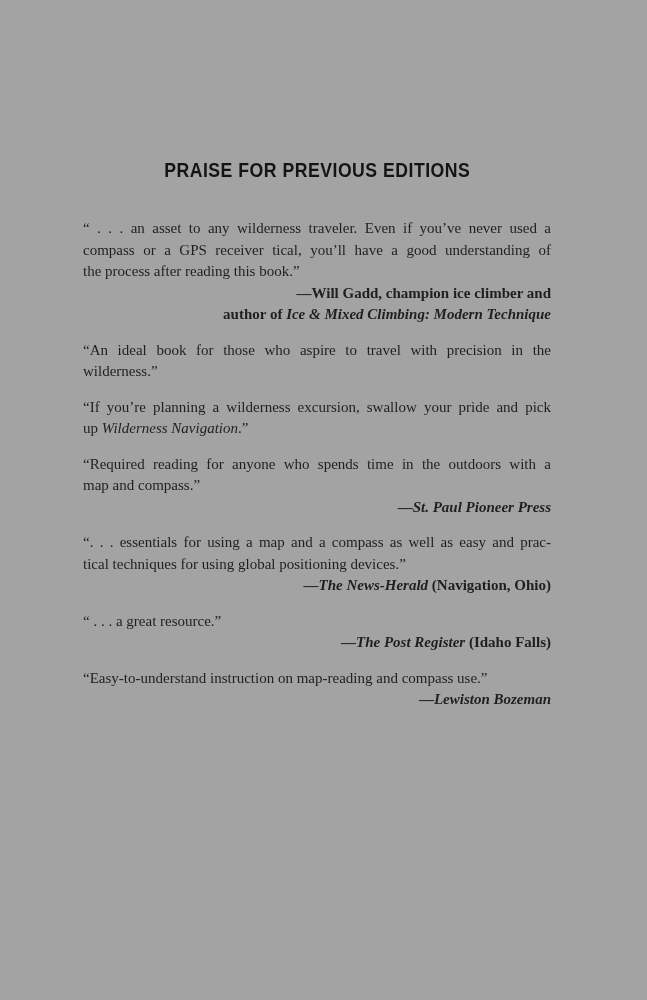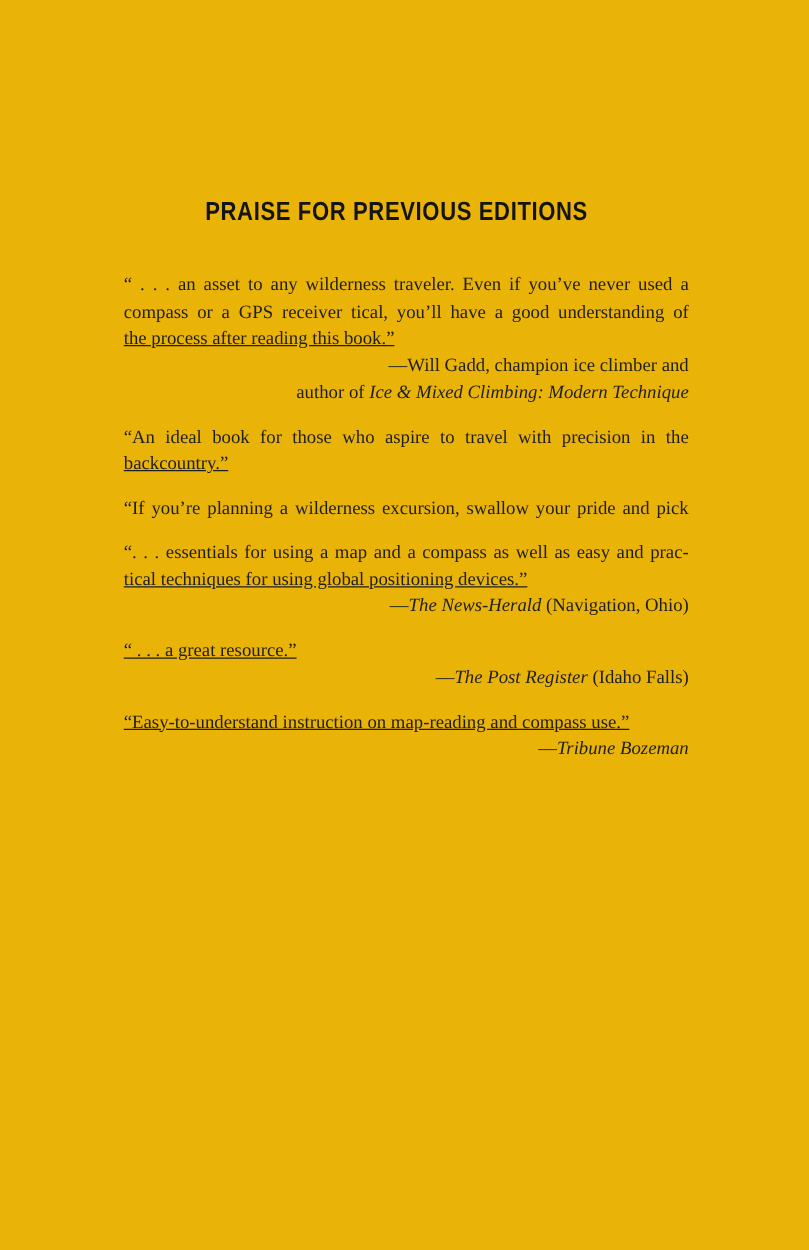--- a/index.html
+++ b/index.html
@@ -11,21 +11,21 @@
     height: 1000px;
     background: #ffffff;
     font-family: "Liberation Serif", serif;
     color: #1f1f1f;
     overflow: hidden;
   }
   .page {
     position: relative;
     width: 647px;
     height: 1000px;
-    background: #eab308;
+    background: #a3a3a3;
   }
   .content {
     position: absolute;
     left: 83px;
     top: 158px;
     width: 468px;
   }
   .title-wrap {
     text-align: center;
     margin: 0 0 36px 0;
@@ -35,38 +35,38 @@
     font-family: "Liberation Sans", sans-serif;
     font-weight: 700;
     font-size: 21px;
     letter-spacing: 0.6px;
     color: #141414;
     white-space: nowrap;
     transform: scaleX(0.84);
     transform-origin: center;
   }
   .quote {
-    margin: 0 0 14px 16px;
+    margin: 0 0 14px 0;
     font-size: 15px;
     line-height: 21.5px;
   }
   .qline {
     text-align: justify;
     text-align-last: justify;
     white-space: nowrap;
   }
   .qline-last {
     text-align: left;
     text-align-last: left;
     white-space: normal;
-    text-decoration: underline;
   }
   .attr {
     text-align: left;
     text-align-last: right;
+    font-weight: bold;
   }
   .it {
     font-style: italic;
   }
 </style>
 </head>
 <body>
 
 <div class="page">
   <div class="content">
@@ -76,33 +76,39 @@
     <div>
         <div class="quote">
           <div class="qline"><span>“ . . . an asset to any wilderness traveler. Even if you’ve never used a</span></div>
           <div class="qline"><span>compass or a GPS receiver tical, you’ll have a good understanding of</span></div>
           <div class="qline qline-last"><span>the process after reading this book.”</span></div>
           <div class="attr"><span>—Will Gadd, champion ice climber and</span></div>
           <div class="attr"><span>author of </span><span class="it">Ice &amp; Mixed Climbing: Modern Technique</span></div>
         </div>
         <div class="quote">
           <div class="qline"><span>“An ideal book for those who aspire to travel with precision in the</span></div>
-          <div class="qline qline-last"><span>backcountry.”</span></div>
+          <div class="qline qline-last"><span>wilderness.”</span></div>
         </div>
         <div class="quote">
           <div class="qline"><span>“If you’re planning a wilderness excursion, swallow your pride and pick</span></div>
+          <div class="qline qline-last"><span>up </span><span class="it">Wilderness Navigation</span><span>.”</span></div>
+        </div>
+        <div class="quote">
+          <div class="qline"><span>“Required reading for anyone who spends time in the outdoors with a</span></div>
+          <div class="qline qline-last"><span>map and compass.”</span></div>
+          <div class="attr"><span>—</span><span class="it">St. Paul Pioneer Press</span></div>
         </div>
         <div class="quote">
           <div class="qline"><span>“. . . essentials for using a map and a compass as well as easy and prac-</span></div>
           <div class="qline qline-last"><span>tical techniques for using global positioning devices.”</span></div>
           <div class="attr"><span>—</span><span class="it">The News-Herald</span><span> (Navigation, Ohio)</span></div>
         </div>
         <div class="quote">
           <div class="qline qline-last"><span>“ . . . a great resource.”</span></div>
           <div class="attr"><span>—</span><span class="it">The Post Register</span><span> (Idaho Falls)</span></div>
         </div>
         <div class="quote">
           <div class="qline qline-last"><span>“Easy-to-understand instruction on map-reading and compass use.”</span></div>
-          <div class="attr"><span>—</span><span class="it">Tribune Bozeman</span></div>
+          <div class="attr"><span>—</span><span class="it">Lewiston Bozeman</span></div>
         </div>
       </div>
   </div>
 </div>
 
 </body></html>

